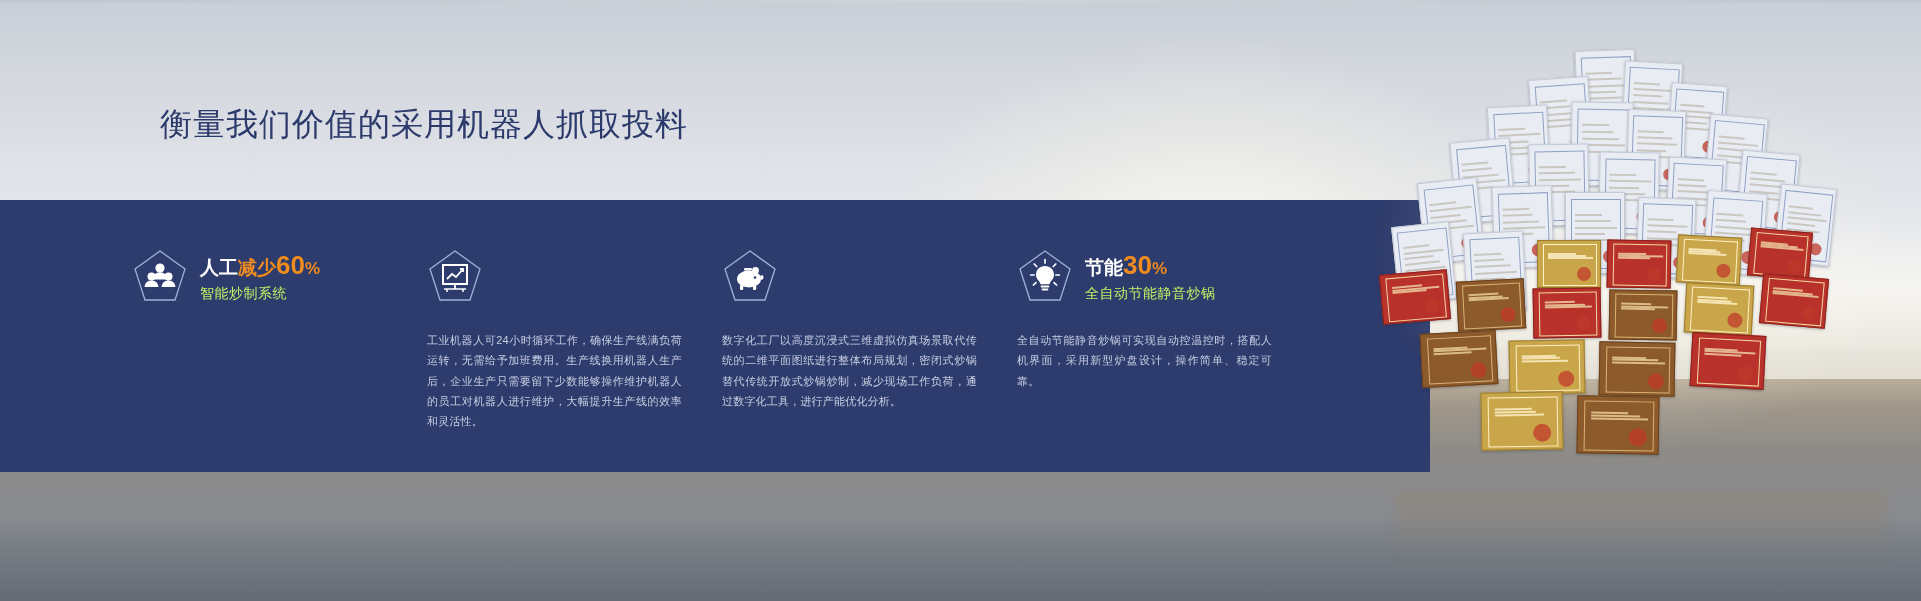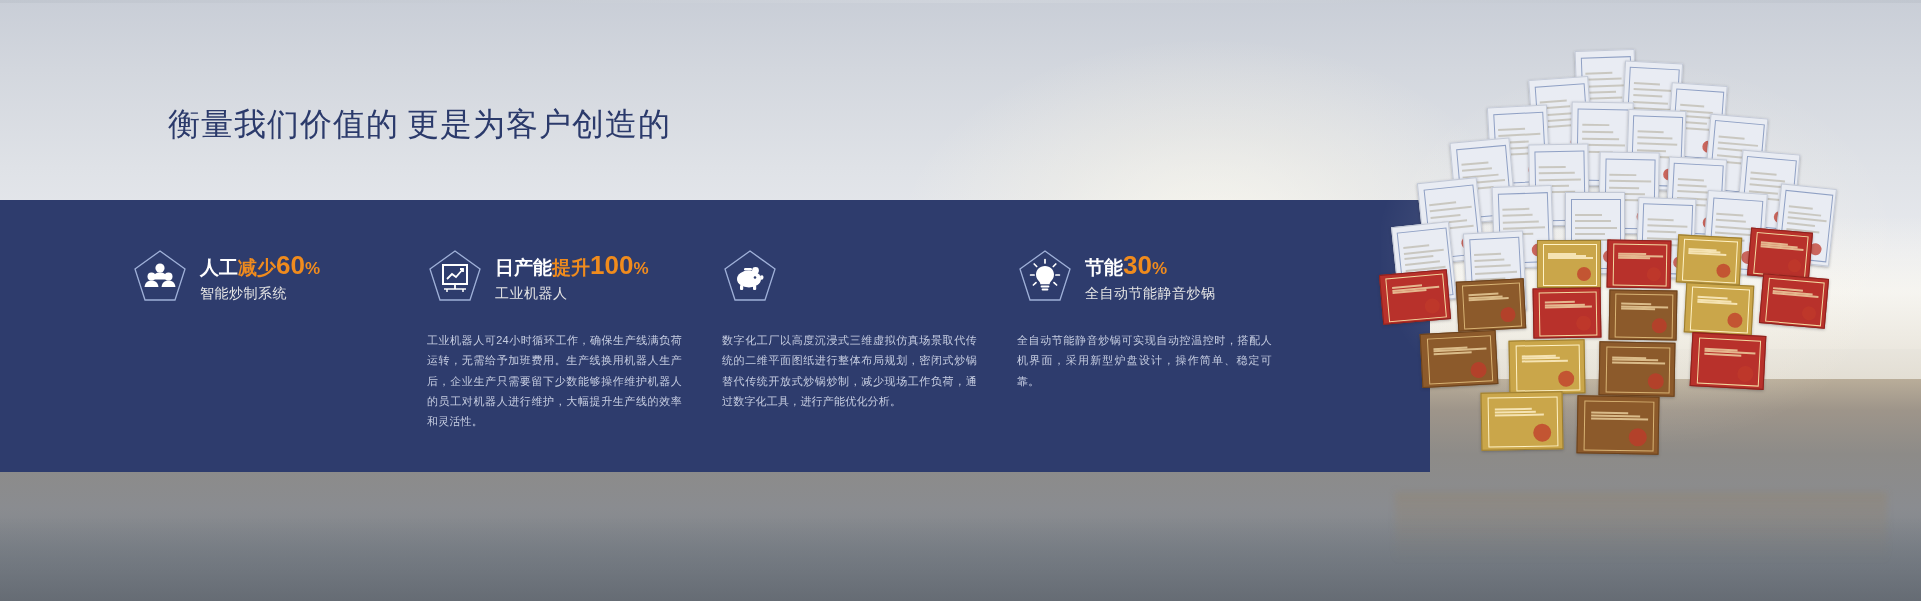--- a/index.html
+++ b/index.html
@@ -41,21 +41,20 @@
   
   .headline{
     position:absolute;left:0;top:62px;width:1500px;height:80px;
     display:flex;align-items:flex-end;justify-content:flex-start;
     padding-left:160px;box-sizing:border-box;
     white-space:nowrap;
   }
   .hl-part{
     font-weight:700;letter-spacing:.5px;line-height:1;
     display:inline-block;
-    margin-left:8px;
   }
   .hl-thin{
     font-size:32px;font-weight:500;color:#2b3a6b;padding-bottom:2px;letter-spacing:1px;
   }
   .hl-big{
     font-size:62px;font-weight:800;color:#2b3f7e;padding:0 8px;letter-spacing:0px;
   }
   .hl-orange{
     font-size:34px;font-weight:800;color:#ef8a1c;padding-bottom:1px;padding-left:2px;letter-spacing:.5px;
   }
@@ -81,21 +80,21 @@
   .feat-text{display:flex;flex-direction:column;justify-content:center;}
   .feat-title{
     font-size:19px;font-weight:700;color:#ffffff;line-height:1.15;white-space:nowrap;
   }
   .feat-title .num{
     color:#f08b1d;font-size:26px;font-weight:800;letter-spacing:0px;
   }
   .feat-title .hl{color:#f08b1d;}
   .feat-title .pct{color:#f08b1d;font-size:17px;font-weight:800;}
   .feat-sub{
-    font-size:14px;color:#e5e5e5;margin-top:5px;letter-spacing:.5px;font-weight:400;
+    font-size:14px;color:#bef264;margin-top:5px;letter-spacing:.5px;font-weight:400;
   }
   .feat-body{
     margin-top:22px;font-size:11px;line-height:1.85;color:#c6cde1;
     letter-spacing:.2px;text-align:justify;padding-right:18px;
   }
 
   
   .certs{
     position:absolute;right:0;top:40px;width:560px;height:460px;
   }
@@ -142,21 +141,21 @@
   <div class="bg-sky"></div>
   <div class="bg-sun"></div>
   <div class="bg-haze"></div>
   <div class="bg-sea"></div>
   <div class="bg-shore"></div>
   <div class="bg-topline"></div>
 </div>
 
 <div class="headline">
   <span class="hl-part hl-thin">衡量我们价值的</span>
-  <span class="hl-part hl-thin">更是为客户创造的</span>
+  <span class="hl-part hl-thin">采用机器人抓取投料</span>
 </div>
 
 <div class="panel">
   <div class="panel-inner">
 
     <div class="feature">
       <div class="feat-head">
         <span class="penta">
           <svg width="56" height="58" viewBox="0 0 56 58">
             <polygon points="28,3 53,21 43,52 13,52 3,21" fill="none" stroke="#9fb0d8" stroke-width="1.3"></polygon>
@@ -185,24 +184,20 @@
             <g fill="none" stroke="#ffffff" stroke-width="2">
               <rect x="16" y="17" width="24" height="19"></rect>
               <polyline points="20,31 25,26 29,29 36,21" stroke-width="1.8"></polyline>
               <polyline points="33,21 36,21 36,24" stroke-width="1.8"></polyline>
               <line x1="28" y1="36" x2="28" y2="41" stroke-width="1.8"></line>
               <line x1="20" y1="41" x2="20" y2="44" stroke-width="1.5"></line>
               <line x1="36" y1="41" x2="36" y2="44" stroke-width="1.5"></line>
               <line x1="17" y1="41" x2="39" y2="41" stroke-width="1.5"></line>
             </g>
           </svg>
-        </span>
-        <span class="feat-text">
-          <span class="feat-title"><span>日产能</span><span class="hl">提升</span><span class="num">100</span><span class="pct">%</span></span>
-          <span class="feat-sub">工业机器人</span>
         </span>
       </div>
       <div class="feat-body">工业机器人可24小时循环工作，确保生产线满负荷运转，无需给予加班费用。生产线换用机器人生产后，企业生产只需要留下少数能够操作维护机器人的员工对机器人进行维护，大幅提升生产线的效率和灵活性。</div>
     </div>
 
     <div class="feature">
       <div class="feat-head">
         <span class="penta">
           <svg width="56" height="58" viewBox="0 0 56 58">
             <polygon points="28,3 53,21 43,52 13,52 3,21" fill="none" stroke="#9fb0d8" stroke-width="1.3"></polygon>

